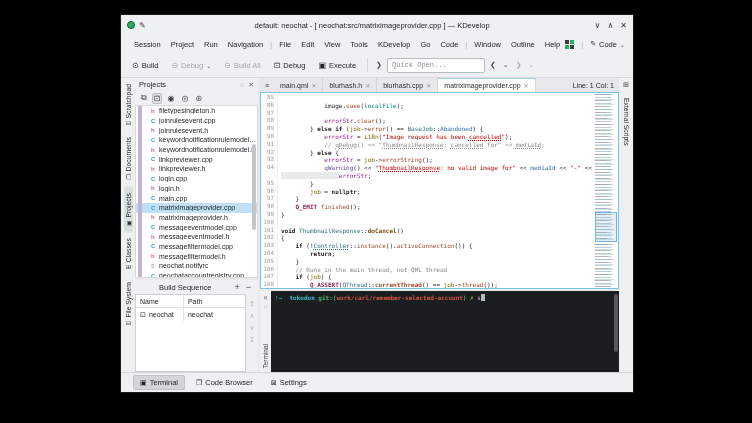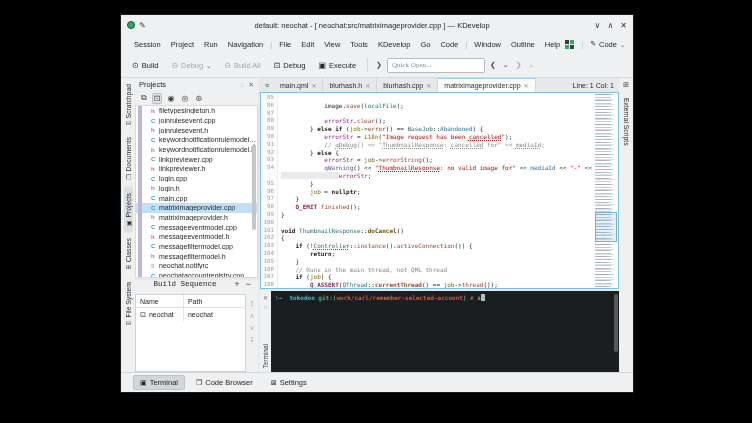--- a/index.html
+++ b/index.html
@@ -26,21 +26,21 @@
   .gridicon i:nth-child(2),.gridicon i:nth-child(3){background:#27ae60;}
   .area-btn{display:flex;align-items:center;gap:3px;font-size:7.5px;}
   .chev{font-size:6px;color:#555;}
   
   .toolbar{height:25px;display:flex;align-items:center;gap:3px;padding:0 6px;border-bottom:1px solid #d7dadb;flex:0 0 auto;}
   .tbtn{display:flex;align-items:center;gap:3px;font-size:7.5px;padding:3px 5px;border-radius:2px;}
   .tbtn .ticon{font-size:8px;}
   .tbtn.disabled{color:#a3a7aa;}
   .tsep{width:1px;height:14px;background:#d5d7d8;margin:0 3px;}
   .tinput{height:15px;background:#fff;border:1px solid #b6bcbf;border-radius:2px;font-size:7px;
-          padding:4px 4px;color:#232629;width:98px;font-family:Liberation Serif, serif;}
+          padding:4px 4px;color:#232629;width:98px;font-family:Liberation Mono, monospace;}
   .tinput::placeholder{color:#8b9093;}
   .navglyph{font-size:7px;color:#44484a;padding:0 2px;}
   .navglyph.dim{color:#abafb1;}
   
   .main{flex:1;display:flex;min-height:0;}
   .dockstrip{width:14px;display:flex;flex-direction:column;align-items:center;flex:0 0 auto;}
   .vtab{writing-mode:vertical-rl;transform:rotate(180deg);font-size:6.8px;color:#2a2e30;
         padding:6px 1px;display:flex;align-items:center;gap:2px;white-space:nowrap;}
   .vtab .vicon{font-size:6px;transform:rotate(90deg);}
   .vtab.active{background:#dcdfe1;border-radius:2px;}
@@ -59,21 +59,21 @@
   .trow .fic{width:8px;flex:0 0 auto;font-size:6px;font-weight:bold;}
   .trow .fname{overflow:hidden;text-overflow:ellipsis;white-space:nowrap;}
   .trow.selected{background:#bfe0f5;}
   .ic-h{color:#c668a5;}
   .ic-c{color:#3a9bd5;}
   .ic-rc{color:#8a8e90;font-weight:normal;}
   .treescroll{position:absolute;right:1px;top:38px;width:4px;height:86px;background:#c3c7ca;border-radius:2px;}
   .hsplit{height:2px;background:#e7e9ea;flex:0 0 auto;}
   
   .bseq{height:92px;display:flex;flex-direction:column;flex:0 0 auto;}
-  .bseq-hdr{height:14px;display:flex;align-items:flex-start;font-size:7.5px;padding:0 4px;flex:0 0 auto;font-family:Liberation Mono, monospace;}
+  .bseq-hdr{height:14px;display:flex;align-items:center;font-size:7.5px;padding:0 4px;flex:0 0 auto;}
   .bseq-hdr .t{flex:1;text-align:center;}
   .bseq-body{flex:1;display:flex;min-height:0;}
   .bseq-table{flex:1;background:#fff;border:1px solid #cfd2d4;display:flex;flex-direction:column;font-size:7px;}
   .bs-row{display:flex;height:13px;align-items:center;}
   .bs-row.head{border-bottom:1px solid #dcdfe0;color:#232629;}
   .bs-col1{width:44%;padding-left:4px;display:flex;align-items:center;gap:3px;border-right:1px solid #e3e5e6;height:100%;}
   .bs-col2{flex:1;padding-left:4px;}
   .bs-btns{width:12px;display:flex;flex-direction:column;align-items:center;gap:4px;padding-top:6px;color:#b0b4b6;font-size:7px;}
   .plusminus{font-size:9px;color:#3a3e40;padding:0 3px;}
   

